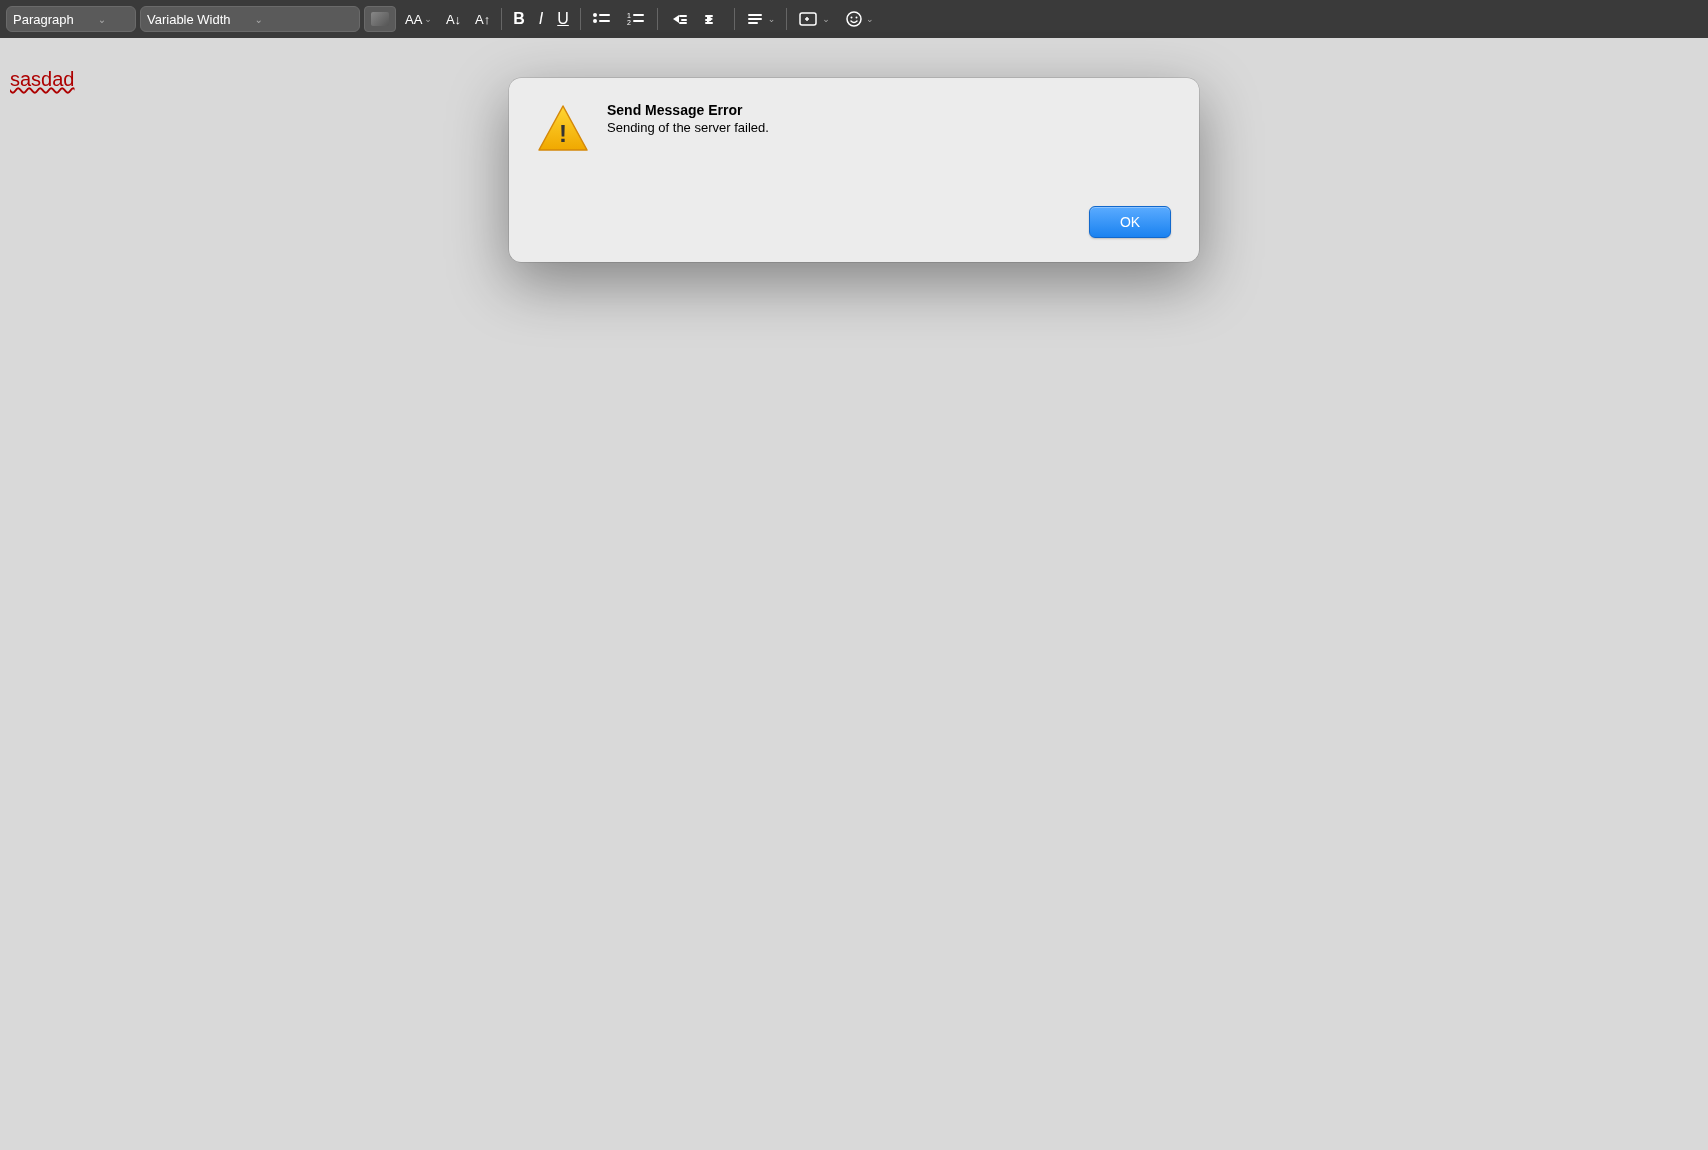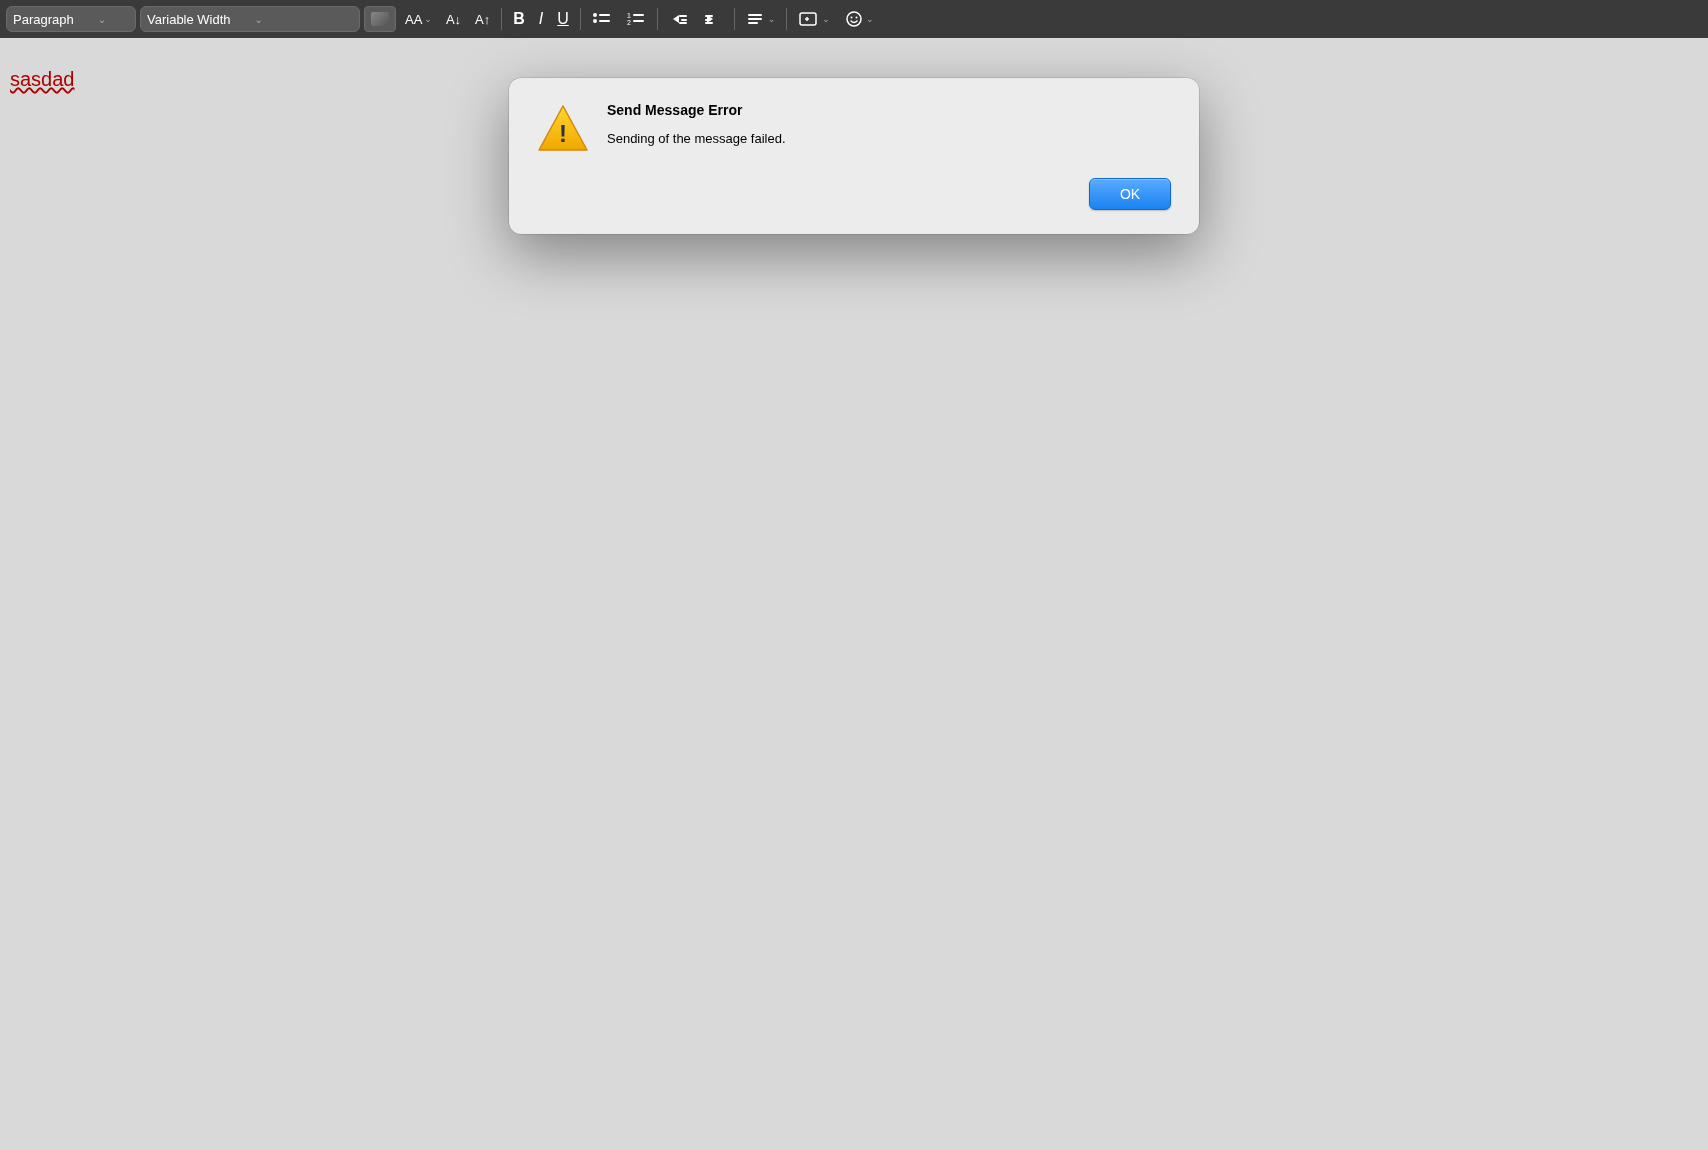--- a/index.html
+++ b/index.html
@@ -167,33 +167,33 @@
     }
 
     .dialog-content {
       flex: 1;
     }
 
     .dialog-title {
       font-size: 14px;
       font-weight: 600;
       color: #000000;
-      margin-bottom: 11px;
+      margin-bottom: 0;
     }
 
     .dialog-message {
       font-size: 13px;
       color: #000000;
       line-height: 1.5;
     }
 
     .dialog-footer {
       display: flex;
       justify-content: flex-end;
-      margin-top: 8px;
+      margin-top: 36px;
       align-items: flex-end;
     }
 
     .ok-button {
       background: linear-gradient(180deg, #5aabff 0%, #1a82f0 100%);
       border: 1px solid #1168cc;
       border-radius: 6px;
       color: #ffffff;
       font-size: 14px;
       font-weight: 500;
@@ -346,21 +346,21 @@
               <stop offset="100%" style="stop-color:#f0a800"></stop>
             </linearGradient>
           </defs>
           <polygon points="26,4 50,48 2,48" fill="url(#warnGrad)" stroke="#d4880a" stroke-width="1.5" stroke-linejoin="round"></polygon>
           <text x="26" y="40" text-anchor="middle" font-size="24" font-weight="900" fill="#333" font-family="Arial">!</text>
         </svg>
 
         <div class="dialog-content">
           <div class="dialog-title">Send Message Error</div>
           <div class="dialog-message">
-            <span>Sending of the message failed.</span><br>
+            <span>Sending of the server failed.</span><br>
           </div>
         </div>
       </div>
 
       <div class="dialog-footer">
         <button class="ok-button">OK</button>
       </div>
     </div>
 
   </div>

